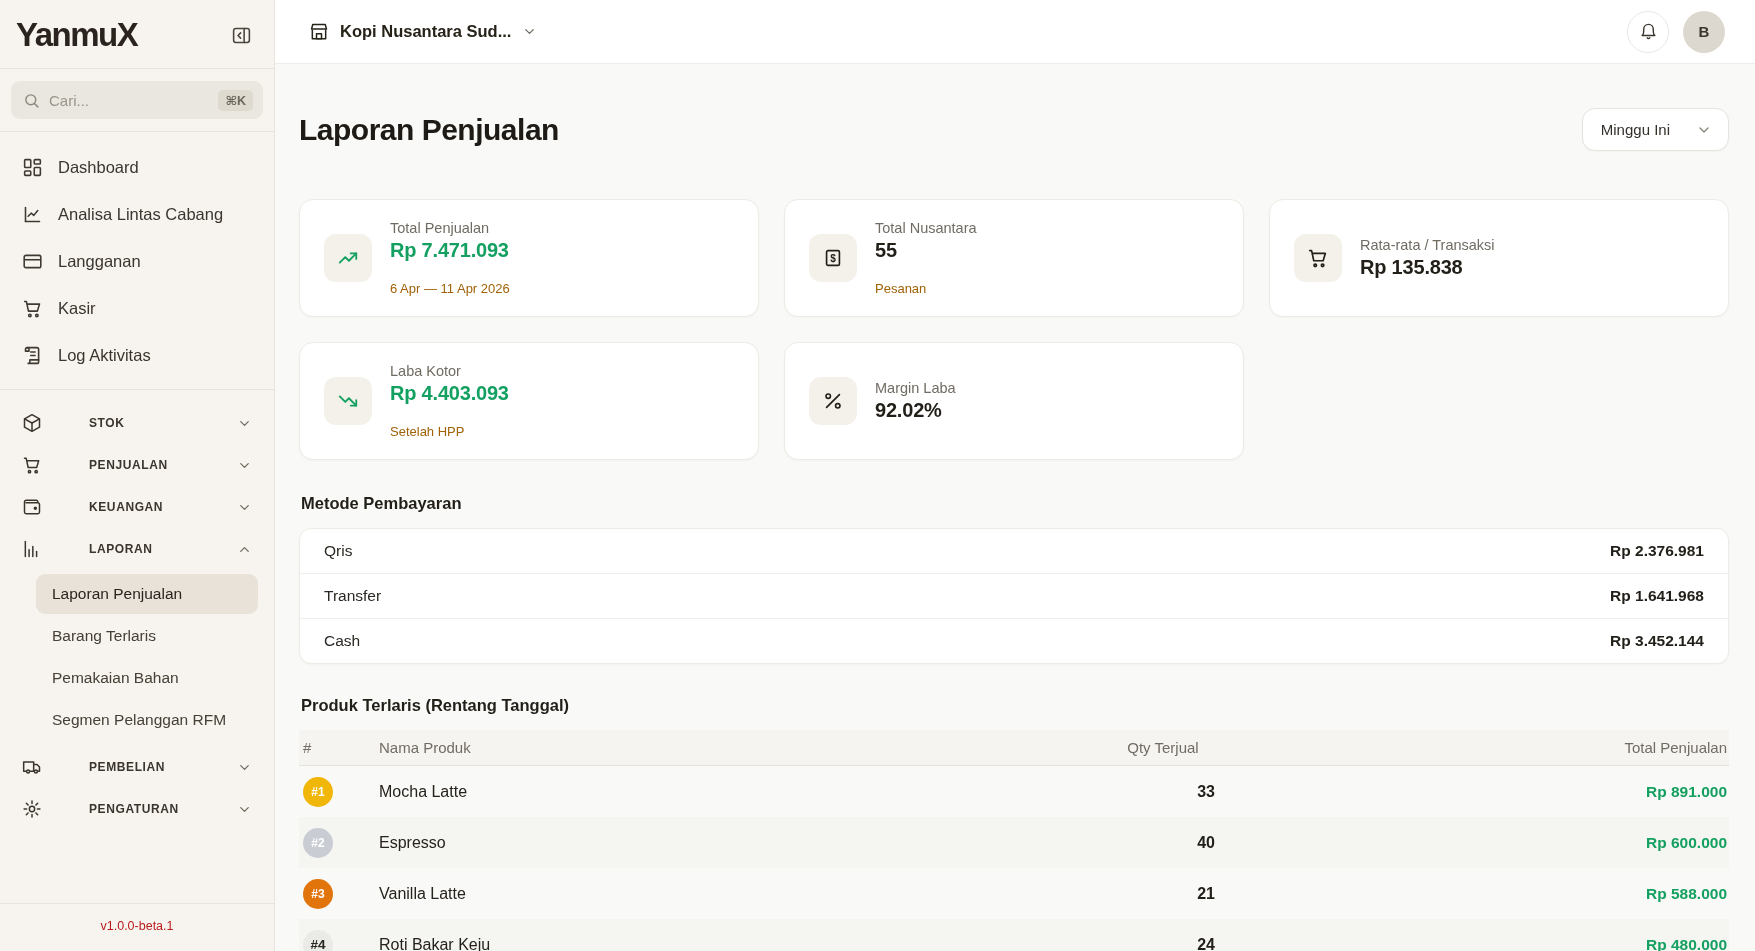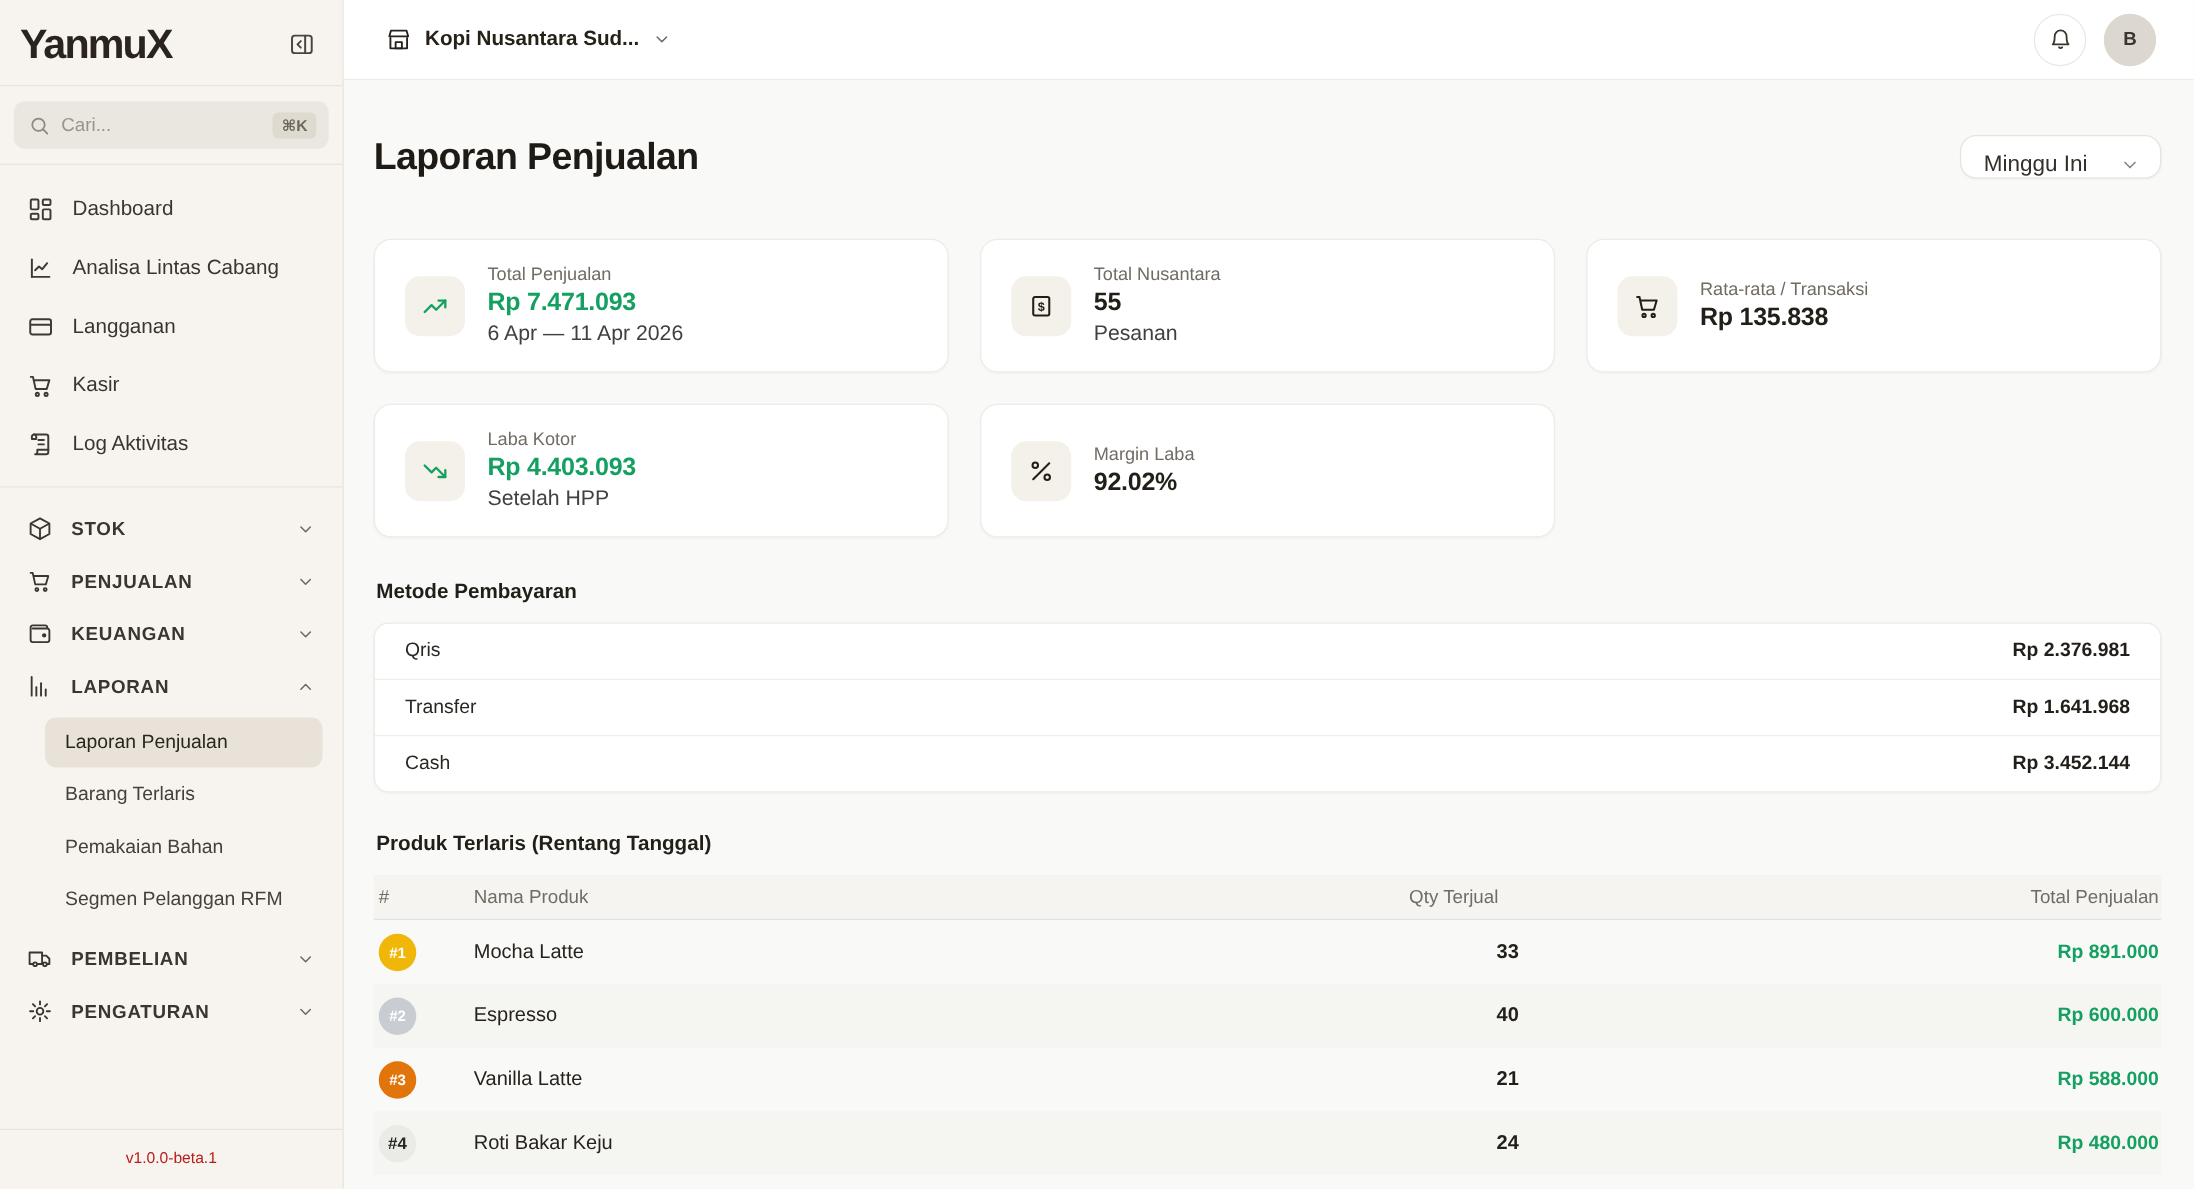--- a/index.html
+++ b/index.html
@@ -17,52 +17,52 @@
   .sb-search { display:flex; align-items:center; gap:9px; background:#eae7e0; border-radius:9px; height:38px; padding:0 10px 0 12px; }
   .sb-search svg { color:#8e887d; flex:none; }
   .sb-search input { flex:1; min-width:0; border:none; background:transparent; outline:none; font-size:15px; color:#3b352e; font-family:inherit; }
   .sb-search input::placeholder { color:#9a9488; }
   .kbd { background:#dedacf; color:#6d675d; border-radius:5px; font-size:12.5px; padding:3px 7px; font-weight:600; }
   .sb-nav { padding:12px 12px 10px; }
   .sb-item { display:flex; align-items:center; gap:15px; padding:13px 10px; border-radius:9px; font-size:16.5px; font-weight:500; color:#3b352e; cursor:pointer; }
   .sb-item svg { color:#3f3931; flex:none; }
   .sb-sections { padding:12px 12px 0; flex:1; }
   .sb-section { display:flex; align-items:center; gap:15px; padding:11px 10px; border-radius:9px; cursor:pointer; color:#3b352e; }
-  .sb-section .sec-label { flex:1; font-size:15px; font-weight:700; letter-spacing:.6px; }
+  .sb-section .sec-label { flex:1; font-size:12px; font-weight:700; letter-spacing:.6px;margin-left:32px; }
   .sb-section .chev { color:#6f695f; }
   .sb-children { padding:2px 0 4px; }
   .sb-child { display:block; font-size:15.5px; color:#464037; padding:11px 16px; margin:2px 4px 2px 24px; border-radius:9px; cursor:pointer; }
   .sb-child.active { background:#e8e2d8; color:#2b2520; font-weight:500; }
   .sb-foot { border-top:1px solid #e8e3db; text-align:center; padding:15px 0 18px; font-size:12.5px; color:#b91c1c; }
 
   
   .right { flex:1; display:flex; flex-direction:column; min-width:0; }
   .topbar { height:64px; min-height:64px; background:#fff; border-bottom:1px solid #ededea; display:flex; align-items:center; justify-content:space-between; padding:0 30px 0 34px; }
   .branch { display:flex; align-items:center; gap:11px; background:none; border:none; font-family:inherit; font-size:16.5px; font-weight:600; color:#262218; cursor:pointer; }
   .branch .chev { color:#6f695f; }
   .topbar-right { display:flex; align-items:center; gap:14px; }
   .bell-btn { width:42px; height:42px; border-radius:50%; background:#fff; border:1px solid #ebe8e2; display:flex; align-items:center; justify-content:center; color:#3b352e; cursor:pointer; }
   .avatar { width:42px; height:42px; border-radius:50%; background:#ddd8cf; color:#3b352e; font-size:15px; font-weight:700; display:flex; align-items:center; justify-content:center; cursor:pointer; }
 
   .main { flex:1; padding:30px 26px 0 24px; overflow:hidden; }
   .page-head { display:flex; align-items:center; justify-content:space-between; margin:14px 0 48px; }
   .page-head h1 { font-size:30px; font-weight:800; letter-spacing:-.5px; color:#1e1a15; }
-  .period { display:flex; align-items:center; gap:26px; background:#fff; border:1px solid #e6e4de; border-radius:13px; padding:12px 16px 0 18px; font-family:inherit; font-size:18px; color:#33302a; cursor:pointer; box-shadow:0 1px 2px rgba(0,0,0,.03); }
+  .period { display:flex; align-items:center; gap:26px; background:#fff; border:1px solid #e6e4de; border-radius:13px; padding:12px 16px 12px 18px; font-family:inherit; font-size:15px; color:#33302a; cursor:pointer; box-shadow:0 1px 2px rgba(0,0,0,.03); }
   .period .chev { color:#8b867d; }
 
   
   .stats { display:grid; grid-template-columns:repeat(3,1fr); gap:25px; margin-bottom:34px; }
   .stat-card { background:#fff; border:1px solid #edebe5; border-radius:14px; padding:20px 24px; min-height:89px; display:flex; align-items:center; gap:18px; box-shadow:0 1px 2px rgba(0,0,0,.03); }
   .stat-icon { width:48px; height:48px; border-radius:12px; background:#f4f1ea; display:flex; align-items:center; justify-content:center; flex:none; }
   .stat-icon.green { color:#13a060; }
   .stat-icon.dark { color:#221f19; }
   .stat-label { font-size:14.5px; color:#716c63; margin-bottom:3px; }
   .stat-value { font-size:20px; font-weight:800; color:#221f19; letter-spacing:-.2px; }
   .stat-value.green { color:#13a060; }
-  .stat-sub { font-size:17px; color:#404040; margin-top:3px; }
+  .stat-sub { font-size:13px; color:#a16207; margin-top:19px; }
 
   .sec-title { font-size:16.5px; font-weight:700; color:#221f19; margin:0 0 15px 2px; }
 
   
   .pay-card { background:#fff; border:1px solid #edebe5; border-radius:12px; margin-bottom:32px; box-shadow:0 1px 2px rgba(0,0,0,.03); }
   .pay-row { display:flex; justify-content:space-between; padding:13px 24px; min-height:44px; }
   .pay-row + .pay-row { border-top:1px solid #f0eeea; }
   .pay-method { font-size:15.5px; color:#2b2722; }
   .pay-amount { font-size:15.5px; font-weight:800; color:#221f19; }
 

